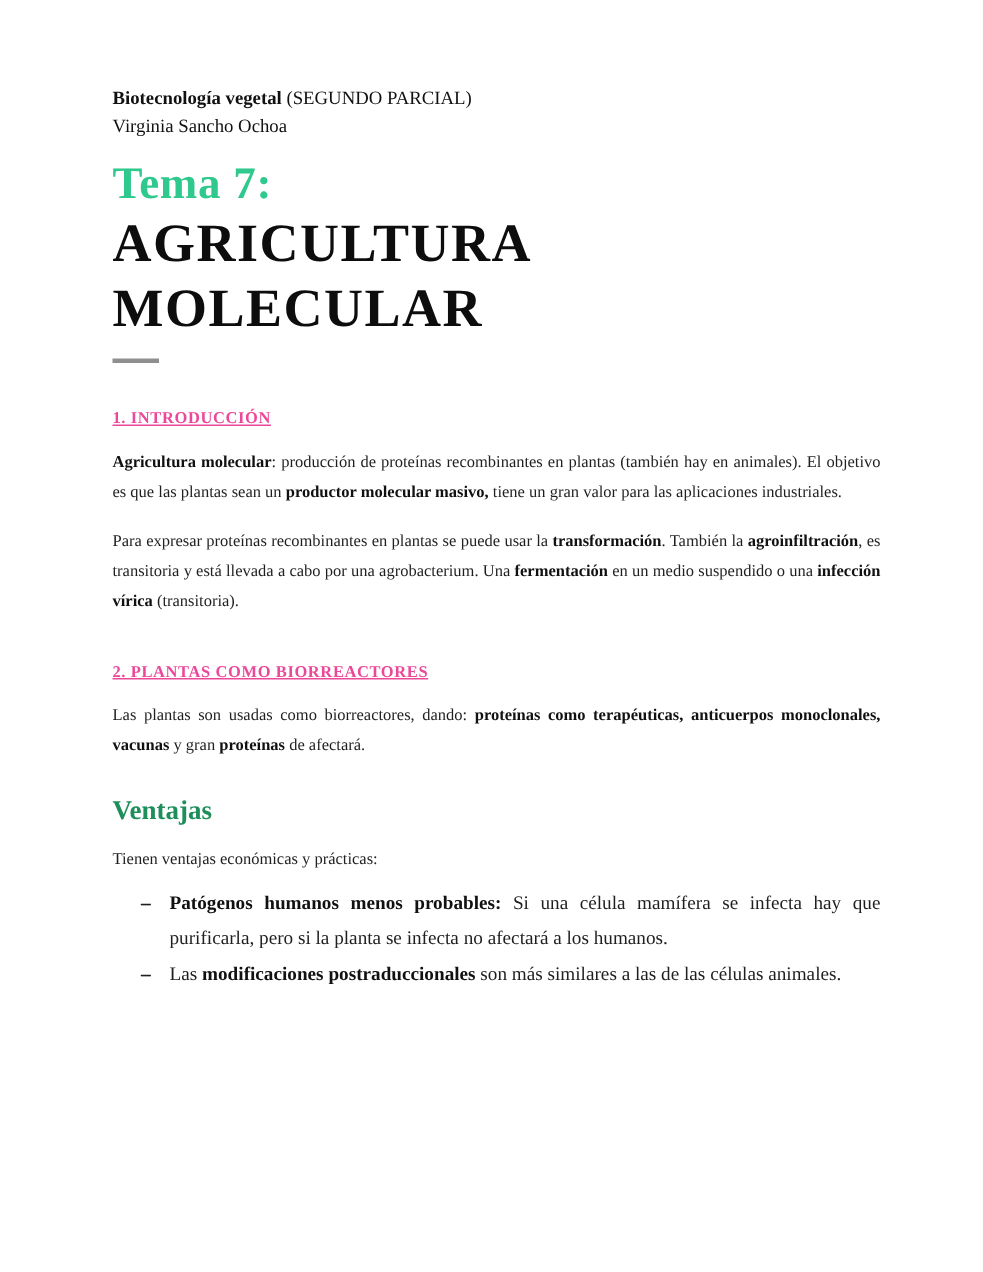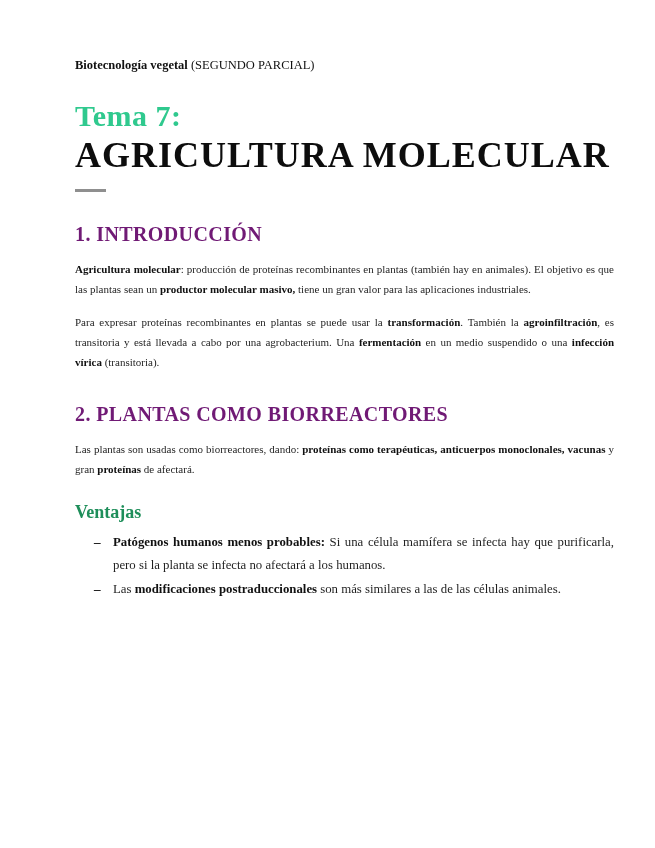--- a/index.html
+++ b/index.html
@@ -13,27 +13,27 @@
   body {
     width: 655px;
     height: 848px;
     font-family: "Liberation Serif", "DejaVu Serif", serif;
     color: var(--text);
     overflow: hidden;
   }
   .page {
     width: 655px;
     height: 848px;
-    padding: 56px 41px 0 75px;
+    padding: 56px 68px 0 75px;
     background: #ffffff;
   }
   .doc-header { font-size: 12.5px; line-height: 1.5; color: #111; }
   .doc-header .course strong { font-weight: bold; }
   .doc-title-accent {
-    margin-top: 24px;
+    margin-top: 12px;
     font-size: 30px;
     font-weight: bold;
     color: var(--accent_light);
     letter-spacing: 0.5px;
     line-height: 1.15;
   }
   .doc-title-main {
     font-size: 36px;
     font-weight: bold;
     color: #0d0d0d;
@@ -41,25 +41,26 @@
     line-height: 1.2;
     margin-top: 1px;
   }
   .title-divider {
     width: 31px;
     height: 2.5px;
     background: var(--divider);
     margin-top: 12px;
   }
   .section-heading {
-    font-size: 20px;
+    font-size: 11px;
     font-weight: bold;
-    color: #701a75;
+    color: #ec4899;
     letter-spacing: 0.4px;
     margin-top: 31px;
+    text-decoration: underline;
   }
   .para {
     font-size: 11px;
     line-height: 1.82;
     text-align: justify;
     margin-top: 13px;
     color: var(--text);
   }
   .para strong, .adv-item strong { font-weight: bold; color: #111; }
   .subheading {
@@ -88,34 +89,36 @@
     font-weight: bold;
   }
 </style>
 </head>
 <body>
 
 <div class="page">
 
   <div class="doc-header">
     <div class="course"><strong>Biotecnología vegetal</strong><span> (SEGUNDO PARCIAL)</span></div>
+    <div class="author">Virginia Sancho Ochoa</div>
   </div>
 
   <div class="doc-title-accent">Tema 7:</div>
   <div class="doc-title-main">AGRICULTURA MOLECULAR</div>
   <div class="title-divider"></div>
 
   <div class="section-heading">1. INTRODUCCIÓN</div>
   <p class="para"><strong>Agricultura molecular</strong><span>: producción de proteínas recombinantes en plantas (también hay en animales). El objetivo es que las plantas sean un </span><strong>productor molecular masivo,</strong><span> tiene un gran valor para las aplicaciones industriales.</span></p>
   <p class="para"><span>Para expresar proteínas recombinantes en plantas se puede usar la </span><strong>transformación</strong><span>. También la </span><strong>agroinfiltración</strong><span>, es transitoria y está llevada a cabo por una agrobacterium. Una </span><strong>fermentación</strong><span> en un medio suspendido o una </span><strong>infección vírica</strong><span> (transitoria).</span></p>
 
   <div class="section-heading">2. PLANTAS COMO BIORREACTORES</div>
   <p class="para"><span>Las plantas son usadas como biorreactores, dando: </span><strong>proteínas como terapéuticas, anticuerpos monoclonales, vacunas</strong><span> y gran </span><strong>proteínas</strong><span> de afectará.</span></p>
 
   <div class="subheading">Ventajas</div>
+  <p class="para lead">Tienen ventajas económicas y prácticas:</p>
 
   <ul class="adv-list">
     <li class="adv-item">
       <span class="marker">–</span>
     </li>
     <li class="adv-item">
       <span class="marker">–</span><span><strong>Patógenos humanos menos probables:</strong><span> Si una célula mamífera se infecta hay que purificarla, pero si la planta se infecta no afectará a los humanos.</span></span>
     </li>
     <li class="adv-item">
       <span class="marker">–</span>

